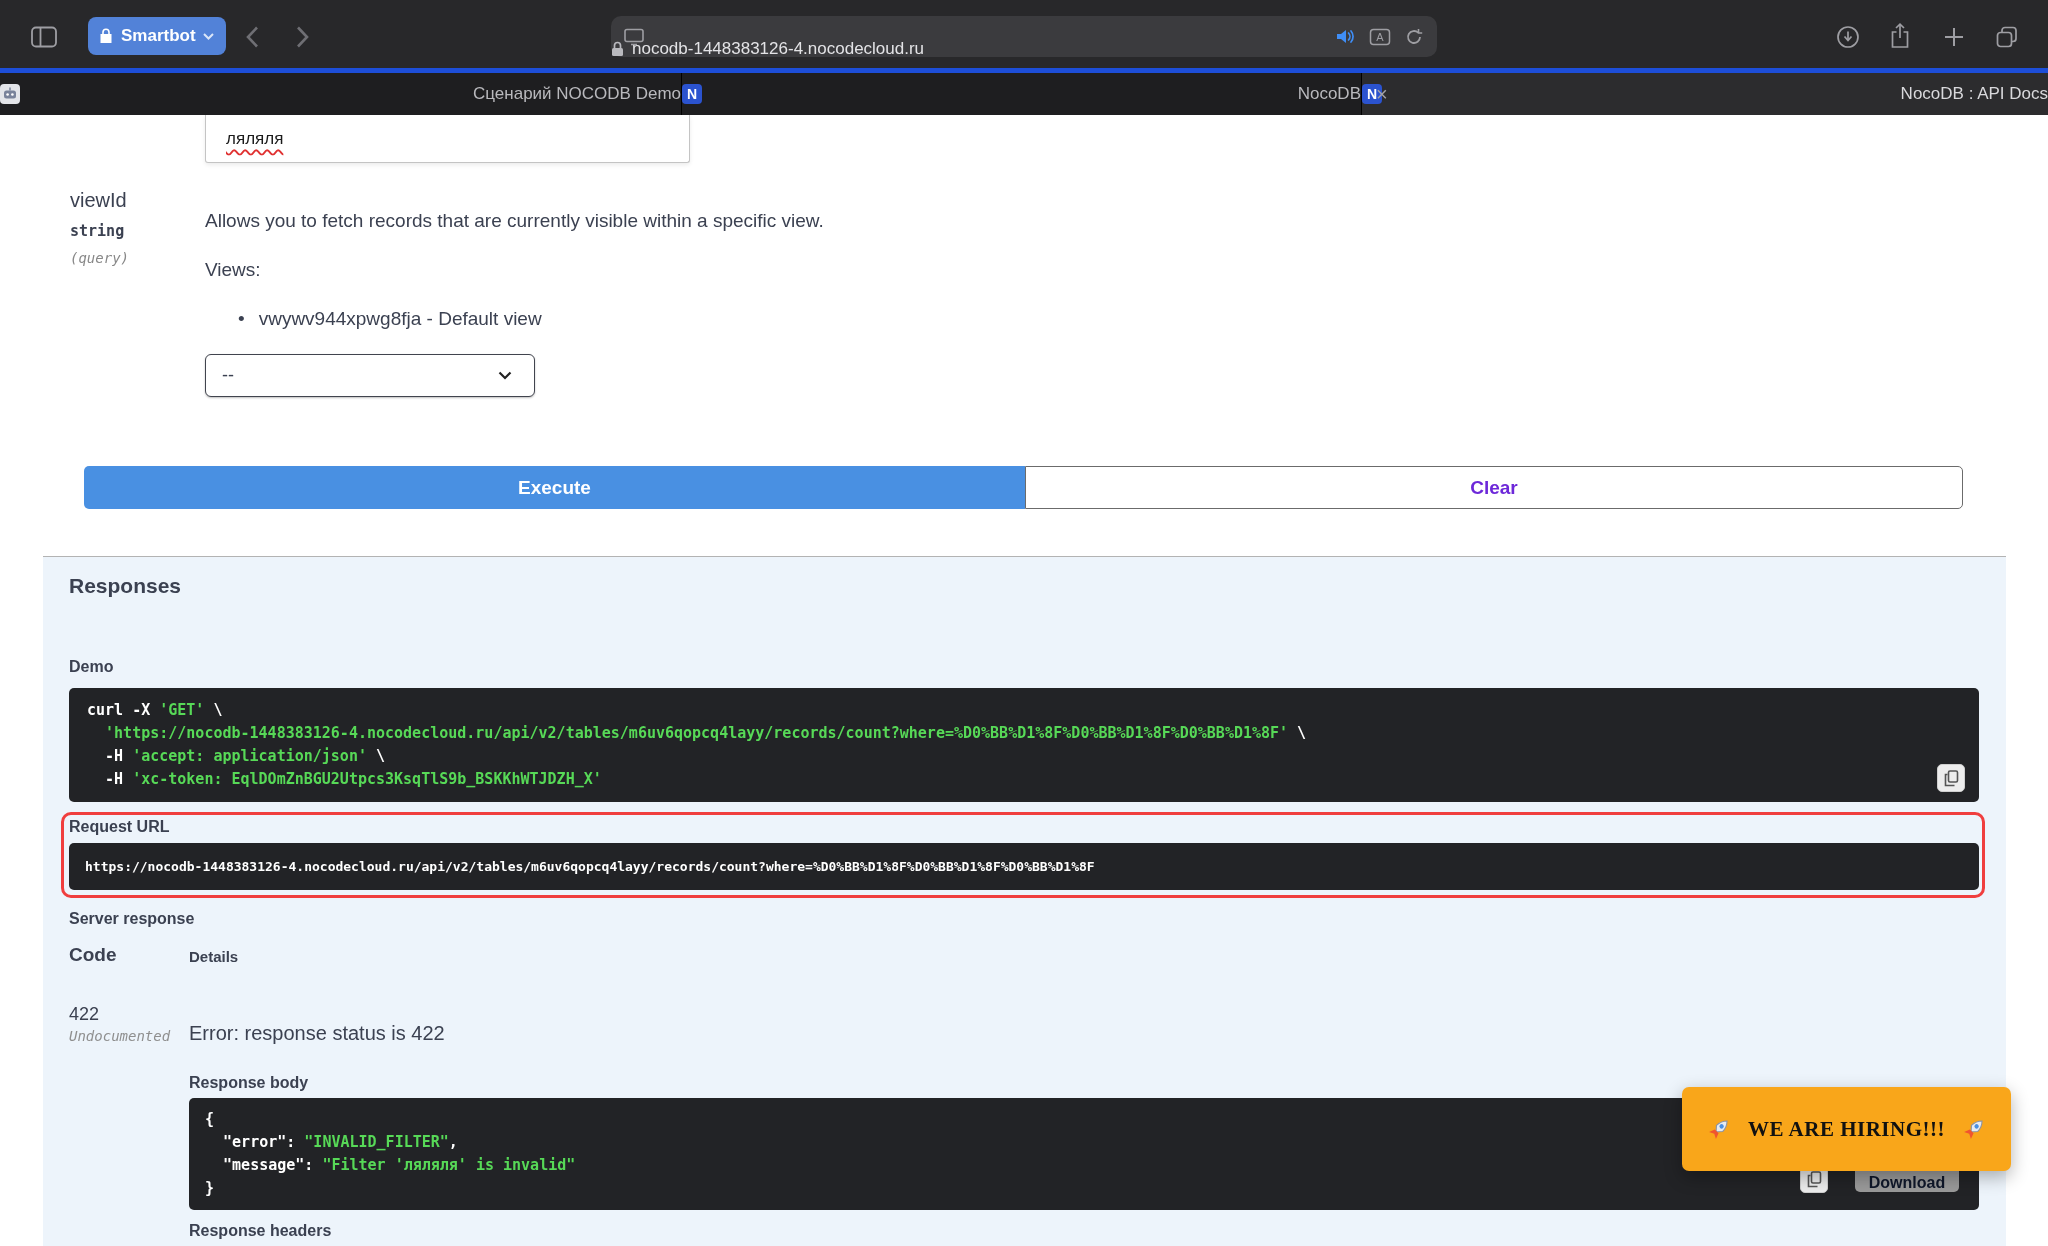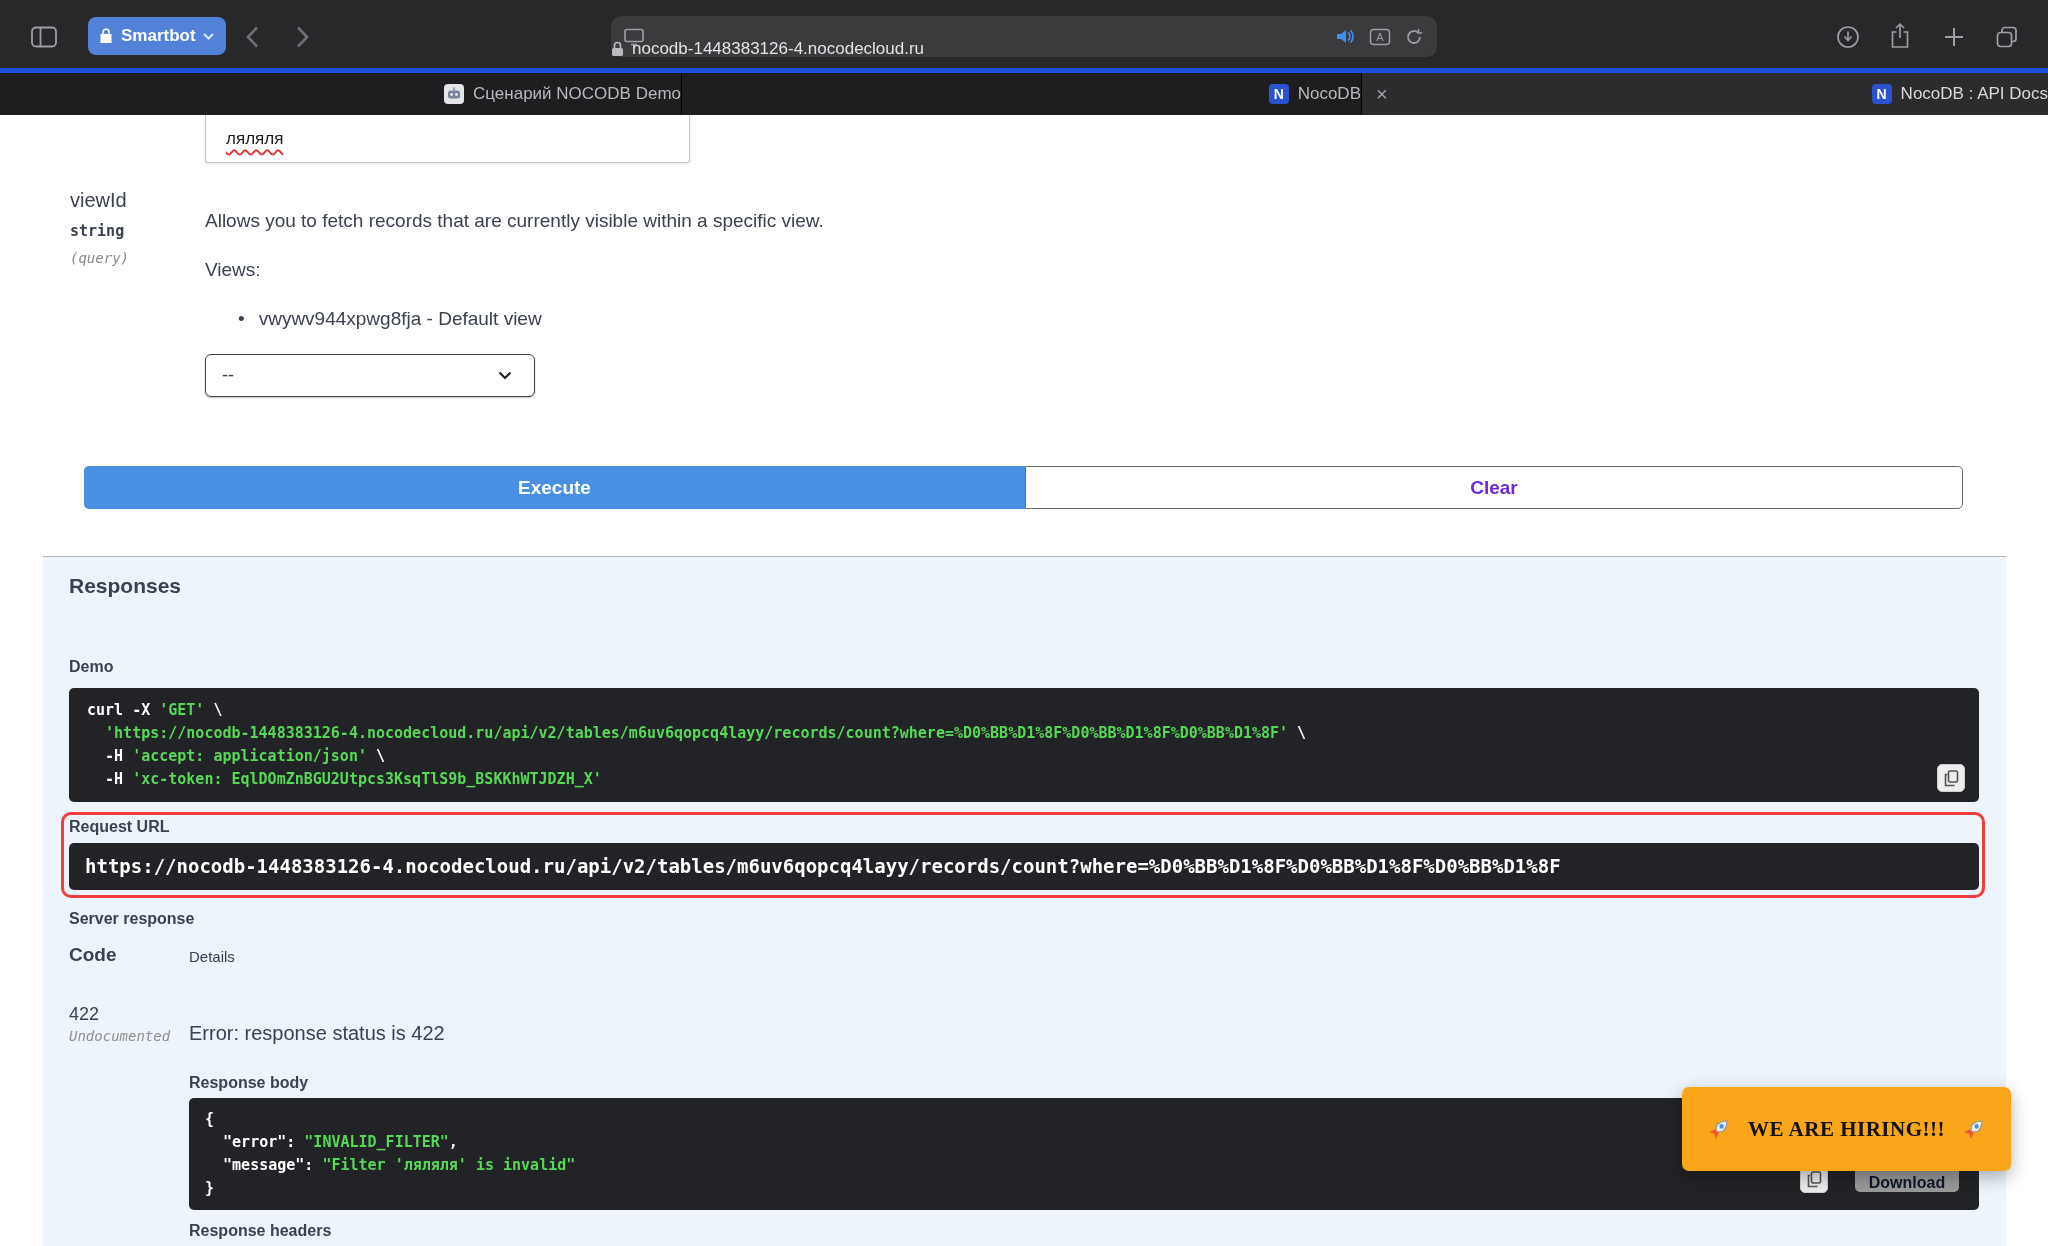--- a/index.html
+++ b/index.html
@@ -9,21 +9,21 @@
 
   
   .toolbar { position:absolute; left:0; top:0; width:2048px; height:73px; background:#28282a; border-bottom:5px solid #1d4ed8; z-index:30; }
   .icon-btn { position:absolute; background:none; border:none; color:#9e9ea3; display:flex; align-items:center; justify-content:center; cursor:pointer; }
   .smartbot-btn { position:absolute; left:88px; top:17px; height:38px; padding:0 12px 0 10px; background:var(--smartbot-blue,#5282d8); border:none; border-radius:8px; display:flex; align-items:center; gap:7px; color:#fff; font-weight:700; font-size:17px; font-family:"Liberation Sans",sans-serif; }
   .url-bar { position:absolute; left:611px; top:16px; width:826px; height:41px; background:#3b3b3e; border-radius:10px; z-index:1; }
   .url-center { position:absolute; left:0; right:0; top:12px; height:41px; display:flex; align-items:center; gap:8px; color:#e3e3e6; font-size:17px; }
   .url-bar .in-bar { position:absolute; top:0; height:41px; display:flex; align-items:center; }
 
   .tabbar { position:absolute; left:0; top:73px; width:2048px; height:42px; background:#1c1c1e; border-bottom:1px solid #000; z-index:30; display:flex; }
-  .tab { position:relative; height:42px; display:flex; align-items:center; justify-content:flex-end; gap:9px; color:#b9b9bd; font-size:17px; background:#1e1e20; border-left:1px solid #000; cursor:pointer; }
+  .tab { position:relative; height:42px; display:flex; align-items:center; justify-content:space-between; gap:9px; color:#b9b9bd; font-size:17px; background:#1e1e20; border-left:1px solid #000; cursor:pointer; }
   .tab:first-child { border-left:none; }
   .tab.active { background:#2c2c2e; color:#d9d9dc; }
   .tab-1 { width:681px; } .tab-2 { width:680px; } .tab-3 { width:687px; }
   .tab-close { position:absolute; left:14px; top:50%; transform:translateY(-50%); color:#a3a3a8; font-size:20px; line-height:20px; cursor:pointer; }
   .favicon-n { width:20px; height:20px; border-radius:4px; background:#2b53cf; color:#fff; font-weight:700; font-size:14px; display:flex; align-items:center; justify-content:center; }
 
   
   .page { position:absolute; left:0; top:115px; width:2048px; height:1131px; background:#fff; color:#3b4151; }
   .abs { position:absolute; }
 
@@ -56,25 +56,25 @@
 
   .curl-label { left:69px; top:543px; }
   .curl-block { left:69px; top:573px; width:1910px; height:114px; padding:11px 18px; font-size:15px; }
 
   .copy-btn { width:28px; height:28px; background:#ededed; border:1px solid #cfcfcf; border-radius:5px; display:flex; align-items:center; justify-content:center; color:#555; cursor:pointer; z-index:3; }
   .copy-curl { left:1937px; top:649px; }
   .copy-body { left:1800px; top:1050px; }
 
   .redbox { left:61px; top:697px; width:1924px; height:86px; border:3px solid var(--highlight-red,#f03e3e); border-radius:10px; pointer-events:none; z-index:4; }
   .requrl-label { left:69px; top:703px; }
-  .requrl-block { left:69px; top:728px; width:1910px; height:47px; line-height:47px; padding:0 16px; font-size:19px; font-weight:700; }
+  .requrl-block { left:69px; top:728px; width:1910px; height:47px; line-height:47px; padding:0 16px; font-size:13px; font-weight:700; }
 
   .srvresp-label { left:69px; top:795px; }
   .code-header { left:69px; top:829px; font-size:19px; font-weight:700; z-index:1; }
-  .details-header { left:189px; top:833px; font-size:15px; font-weight:400; z-index:1; }
+  .details-header { left:189px; top:833px; font-size:15px; font-weight:700; z-index:1; }
   .status-code { left:69px; top:889px; font-size:18px; z-index:1; }
   .status-note { left:69px; top:913px; font-family:"DejaVu Sans Mono",monospace; font-style:italic; font-size:14px; color:#8f8f8f; z-index:1; }
   .details-text { left:189px; top:907px; font-size:20px; z-index:1; }
 
   .respbody-label { left:189px; top:959px; }
   .respbody-block { left:189px; top:983px; width:1790px; height:112px; padding:10px 16px; font-size:15px; }
   .download-btn { left:1855px; top:1042px; width:104px; height:35px; background:#9a9a9a; color:#0f172a; font-weight:700; font-size:16px; border:none; border-radius:5px; display:flex; align-items:flex-end; justify-content:center; cursor:pointer; z-index:2; }
   .respheaders-label { left:189px; top:1107px; }
 
   .hiring-banner { left:1682px; top:972px; width:329px; height:84px; background:var(--banner-orange,#f9a61a); border-radius:7px; box-shadow:0 6px 18px rgba(0,0,0,.3); display:flex; align-items:center; justify-content:center; gap:16px; z-index:5; cursor:pointer; }

